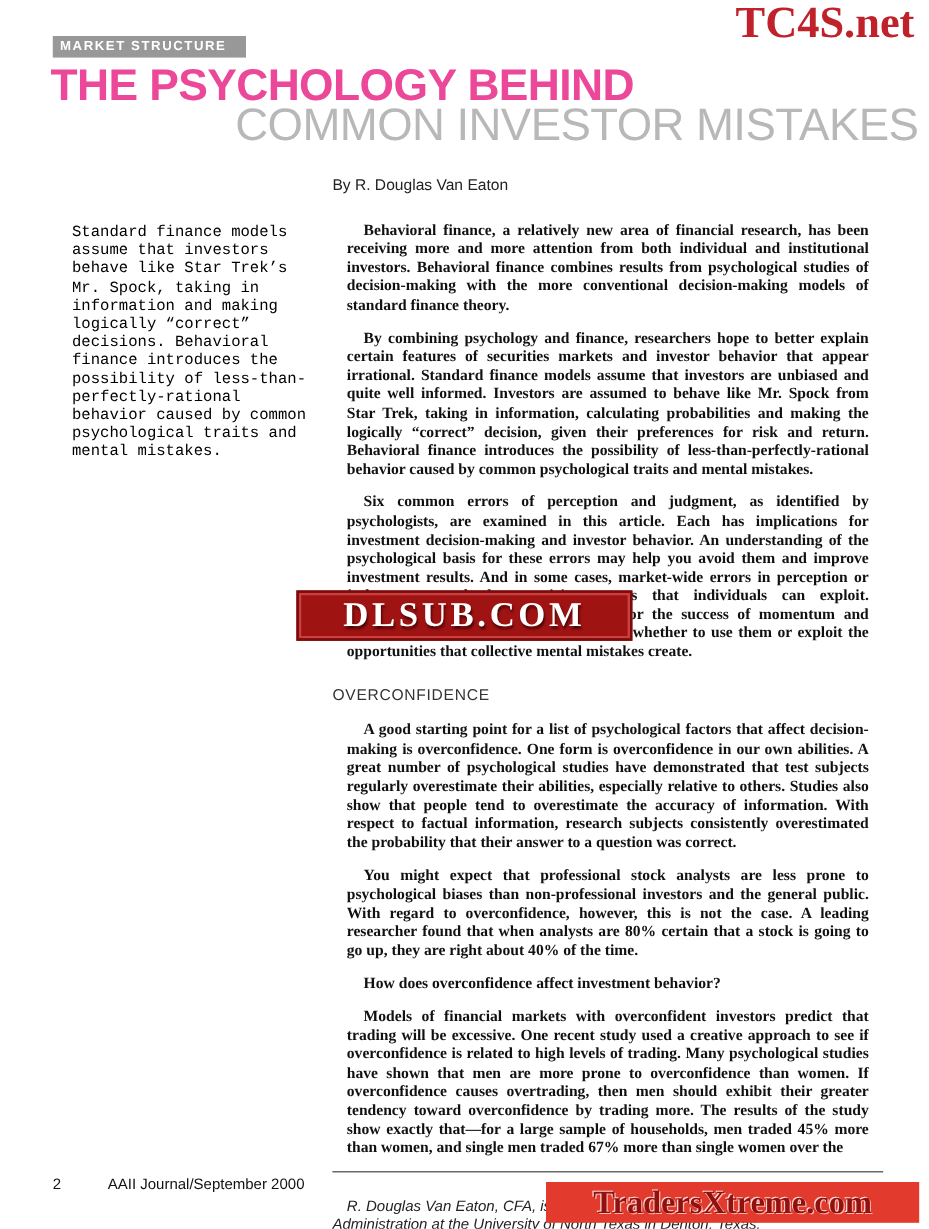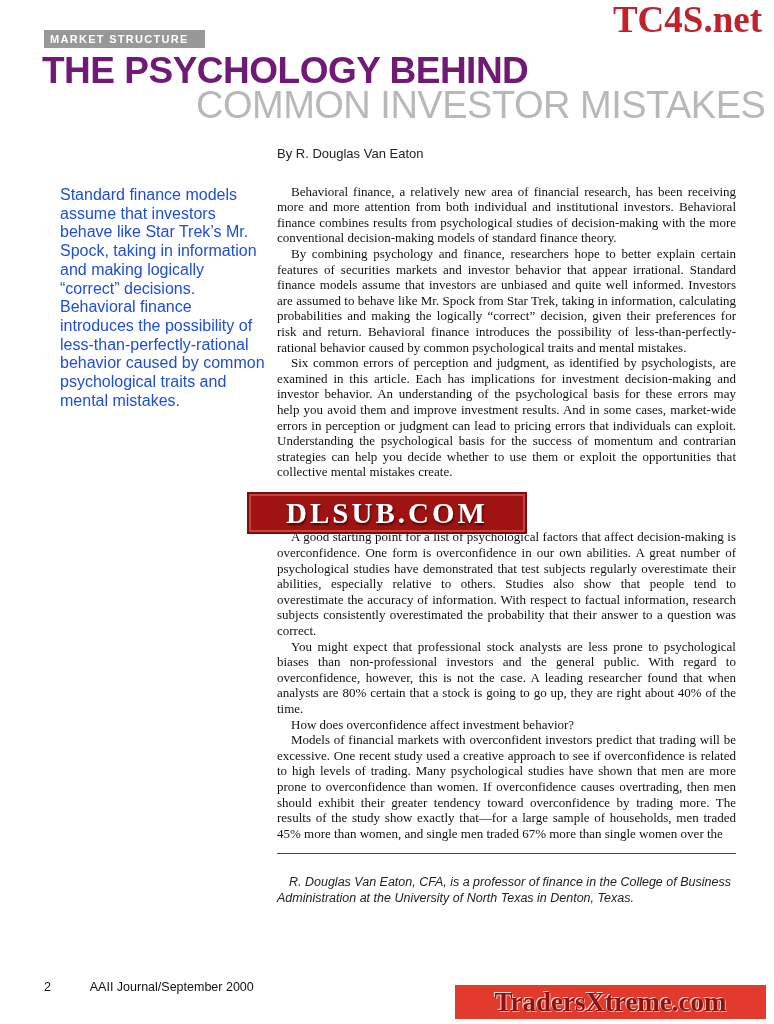--- a/index.html
+++ b/index.html
@@ -43,48 +43,48 @@
     font-family: "Liberation Serif", serif; font-weight: bold; font-size: 27px;
     display: flex; align-items: center; justify-content: center;
     text-shadow: -1px -1px 0 #ffd9d4, 1px 1px 0 #ffb3ab;
     z-index: 5;
   }
 
   
   .title1 {
     position: absolute; left: 42px; top: 50px; margin: 0;
     font-family: "Liberation Sans", sans-serif; font-weight: bold;
-    font-size: 37px; letter-spacing: -0.5px; color: #701a75;
+    font-size: 37px; letter-spacing: -0.5px; color: #ec4899;
     white-space: nowrap;
   }
   .title2 {
     position: absolute; left: 196px; top: 84px; margin: 0;
     font-family: "Liberation Sans", sans-serif; font-weight: normal;
     font-size: 38px; letter-spacing: -0.5px; color: #b8b8b8;
     white-space: nowrap;
   }
 
   
   .pullquote {
     position: absolute; left: 60px; top: 186px; width: 206px;
-    font-family: Liberation Sans, sans-serif;
-    font-size: 16px; line-height: 1.17; color: #1d4ed8;
+    font-family: Liberation Mono, monospace;
+    font-size: 13px; line-height: 1.17; color: #000000;
   }
 
   
   .main {
     position: absolute; left: 277px; top: 146px; width: 459px;
     font-size: 13px; line-height: 15.6px; color: #111111;
     text-align: justify;
   }
   .byline {
     font-family: "Liberation Sans", sans-serif; font-size: 13px;
     color: #222222; margin-bottom: 22px; text-align: left;
   }
-  .main p { margin: 0; text-indent: 14px; }
+  .main p { margin: 12px; text-indent: 14px; font-weight: bold; }
   .section-heading {
     font-family: "Liberation Sans", sans-serif; font-weight: normal;
     font-size: 13px; letter-spacing: 0.6px; color: #333333;
     margin: 20px 0 14px 0; text-align: left;
   }
   .footnote {
     margin-top: 12px; border-top: 1px solid #444444; padding-top: 21px;
     font-family: "Liberation Sans", sans-serif; font-style: italic;
     font-size: 12.5px; line-height: 1.25; color: #222222;
     text-align: left; text-indent: 12px;

